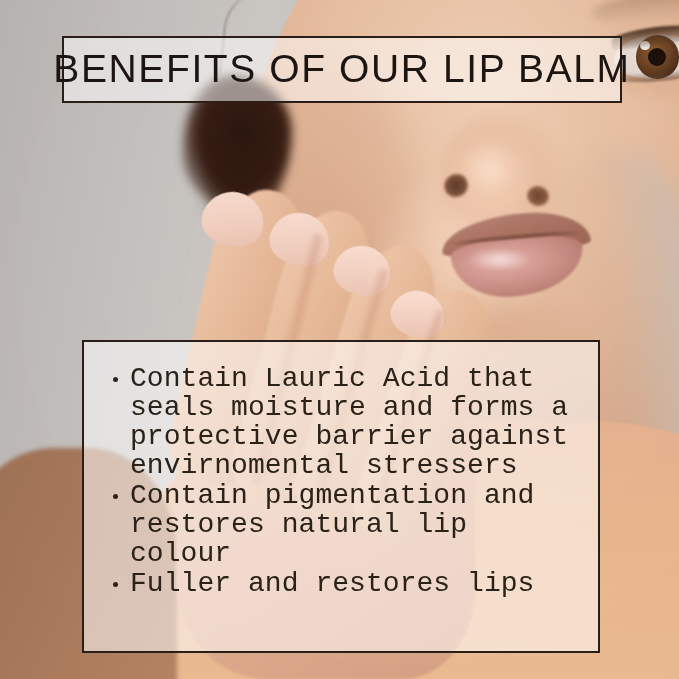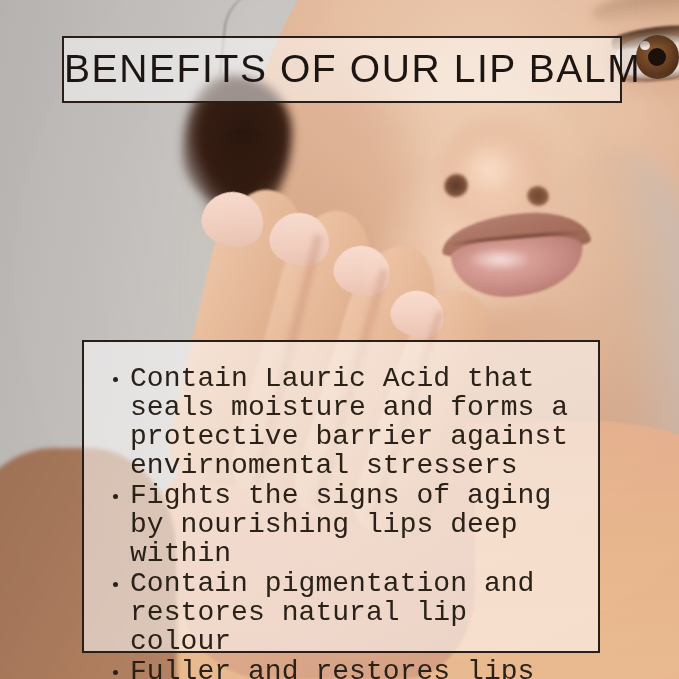--- a/index.html
+++ b/index.html
@@ -340,20 +340,21 @@
     position: absolute;
     left: 62px;
     top: 36px;
     width: 560px;
     height: 67px;
     box-sizing: border-box;
     border: 2px solid #2a1f18;
     background: rgba(255,255,255,0.52);
     display: flex;
     align-items: center;
+    justify-content: center;
   }
   .title-text {
     font-family: "Liberation Sans", sans-serif;
     font-size: 39px;
     font-weight: 300;
     letter-spacing: 1.6px;
     color: #1d1512;
     white-space: nowrap;
     line-height: 1;
     transform: translateY(-1px);
@@ -455,19 +456,18 @@
     <div class="photo-soft"></div>
   </div>
 
   <div class="title-box">
     <div class="title-text">BENEFITS OF OUR LIP BALM</div>
   </div>
 
   <div class="benefits-panel">
     <ul class="benefit-list">
       <li class="benefit-item">Contain Lauric Acid that seals moisture and forms a protective barrier against envirnomental stressers</li>
-      <li class="benefit-item">Fights the signs of aging by nourishing lips deep within</li>
       <li class="benefit-item">Contain pigmentation and restores natural lip colour</li>
       <li class="benefit-item">Fuller and restores lips</li>
     </ul>
   </div>
 
 </div>
 
 </body></html>

